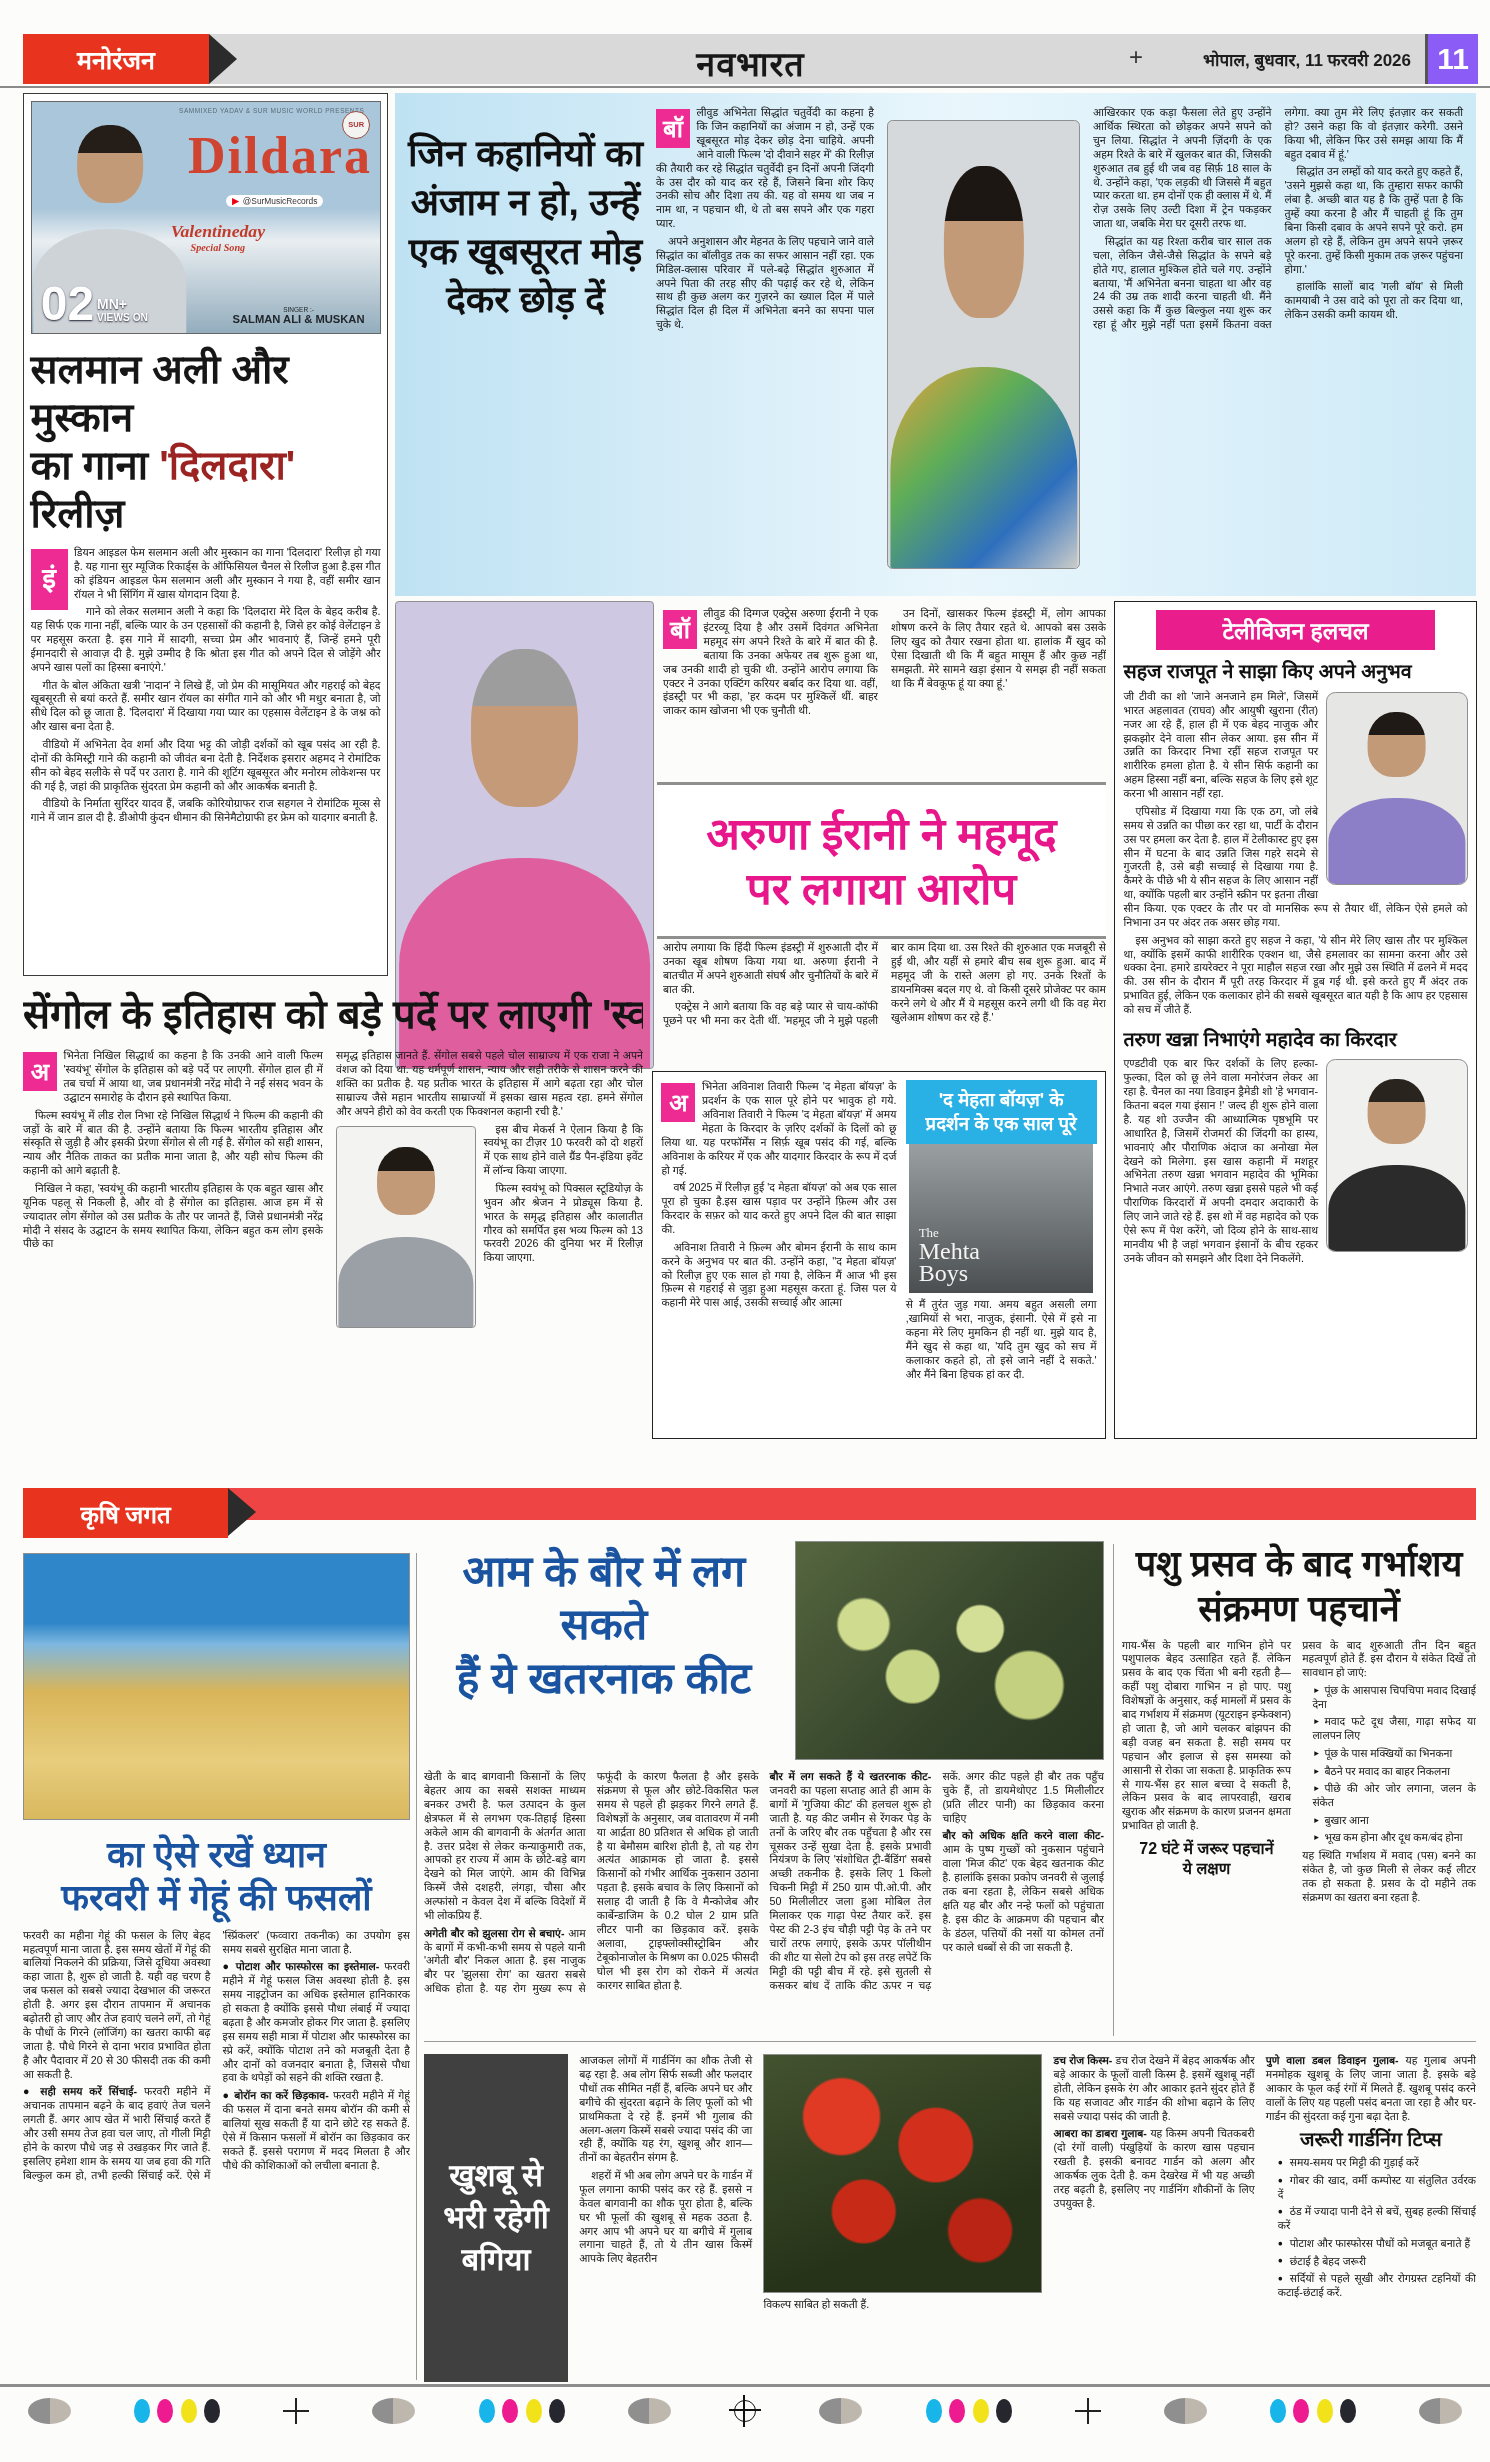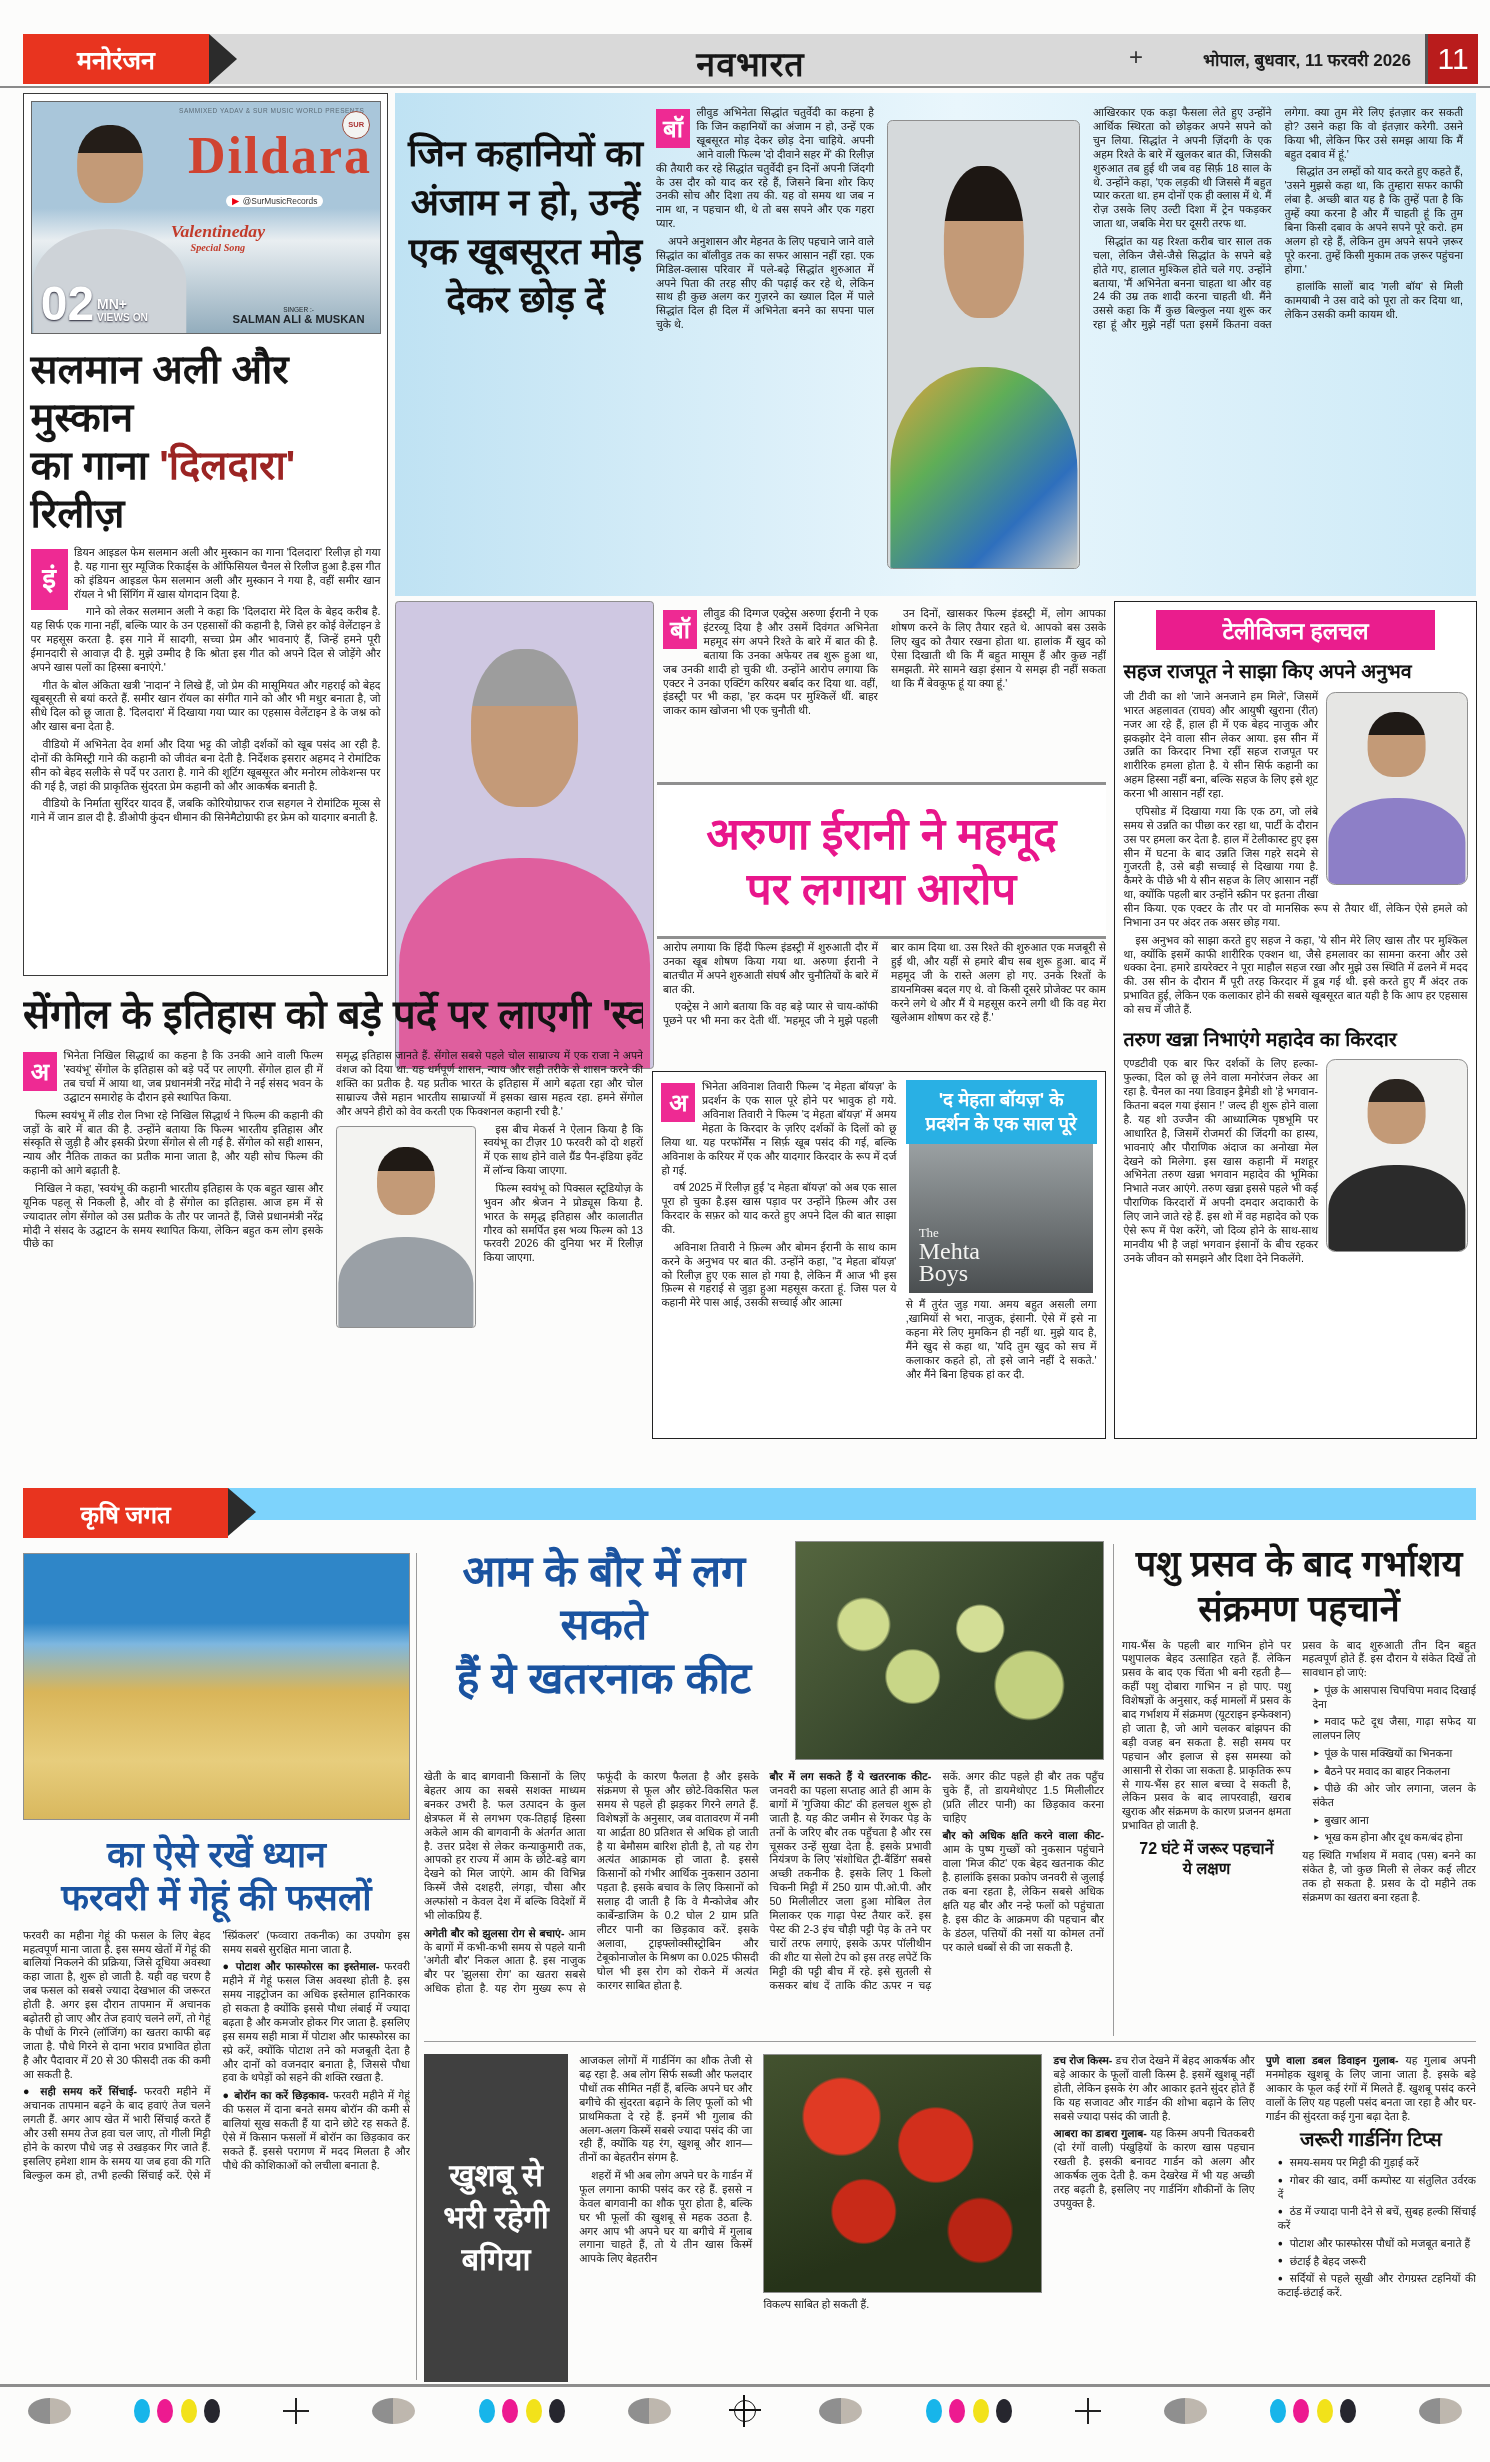--- a/index.html
+++ b/index.html
@@ -8,22 +8,22 @@
   .abs{position:absolute;}
   
   .hdr{position:absolute;left:23px;top:34px;width:1439px;height:50px;background:#d9d9d9;padding-left:16px;}
   .tab{position:absolute;left:0;top:0;width:186px;height:50px;background:#e8341f;color:#fff;
        display:flex;align-items:center;justify-content:center;font-size:25px;font-weight:bold;}
   .tab-arrow{position:absolute;left:186px;top:0;width:0;height:0;border-top:25px solid transparent;
        border-bottom:25px solid transparent;border-left:28px solid #2b2b2b;}
   .masthead{position:absolute;left:0;right:0;top:5.6px;text-align:center;font-size:34px;font-weight:bold;color:#171717;letter-spacing:0.9px;}
   .hdr-cross{position:absolute;right:335px;top:9.3px;font-size:24px;color:#333;font-weight:normal;}
   .dateline{position:absolute;right:67px;top:14px;font-size:17px;font-weight:bold;color:#1d1d1d;}
-  .pagenum{position:absolute;right:0;top:0;width:50px;height:50px;background:#b91c1c;color:#fff;
-       display:flex;align-items:center;justify-content:center;font-size:30px;font-weight:normal;border-left:3.7px solid #555;}
+  .pagenum{position:absolute;right:0;top:0;width:50px;height:50px;background:#8b5cf6;color:#fff;
+       display:flex;align-items:center;justify-content:center;font-size:30px;font-weight:bold;border-left:3.7px solid #555;}
   .hdr-rule{position:absolute;left:0;top:86px;width:1490px;height:1.9px;background:#8a8a8a;}
   
   .bt{font-size:10.7px;line-height:1.3;text-align:justify;color:#141414;}
   .bt p{margin:0 0 3.7px;text-indent:12px;}
   .bt p.ni{text-indent:0;}
   .dc{float:left;width:34px;height:39px;background:#ee2a93;color:#fff;font-size:24px;font-weight:bold;
       display:flex;align-items:center;justify-content:center;margin:2.8px 6.5px 1.9px 0;}
   .rule-v{position:absolute;width:0.9px;background:#9b9b9b;}
   .rule-h{position:absolute;height:0.9px;background:#9b9b9b;}
   
@@ -108,21 +108,21 @@
   .meh{position:absolute;left:652px;top:1071px;width:454px;height:368px;border:1.9px solid #222;box-sizing:border-box;
       padding:8.4px;display:flex;gap:9.3px;background:#fff;overflow:hidden;}
   .meh-l{width:235px;}
   .meh-r{flex:1;display:flex;flex-direction:column;}
   .meh-blue{background:#29b0e4;color:#fff;font-size:18.6px;line-height:1.3;font-weight:bold;text-align:center;padding:7.5px 3.7px;}
   .meh-img{height:149px;margin:0 3.7px;position:relative;border:none;}
   .meh-img .cap{position:absolute;left:9.3px;bottom:7.5px;color:#f4f4f2;font-family:"Liberation Serif","DejaVu Serif",serif;
       font-size:24px;line-height:.95;}
   .meh-r .bt{margin-top:5.6px;}
   
-  .agri-hdr{position:absolute;left:23px;top:1488px;width:1453px;height:32px;background:#7dd3fc;}
+  .agri-hdr{position:absolute;left:23px;top:1488px;width:1453px;height:32px;background:#ef4444;}
   .agri-hdr .tab{width:205px;font-size:24px;}
   .agri-hdr .tab-arrow{left:205px;border-top-width:24px;border-bottom-width:24px;}
   .wheat{position:absolute;left:23px;top:1553px;width:387px;}
   .wheat-img{height:265px;}
   .wheat h2{margin:13px 0 9.3px;text-align:center;font-size:36px;line-height:1.2;font-weight:bold;color:#1a53a0;}
   .wheat-body{column-count:2;column-gap:12px;height:421px;overflow:hidden;}
   .bul b.dot{color:#111;}
   .mango{position:absolute;left:424px;top:1541px;width:680px;}
   .mango-top{display:flex;gap:11.2px;}
   .mango h2{flex:1;margin:3.7px 0 0;text-align:center;font-size:43px;line-height:1.25;font-weight:bold;color:#1a53a0;}

